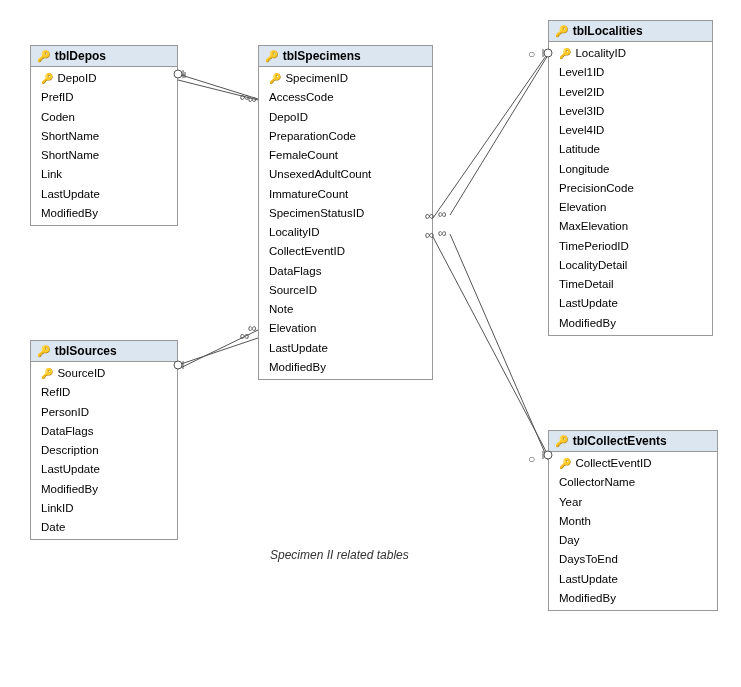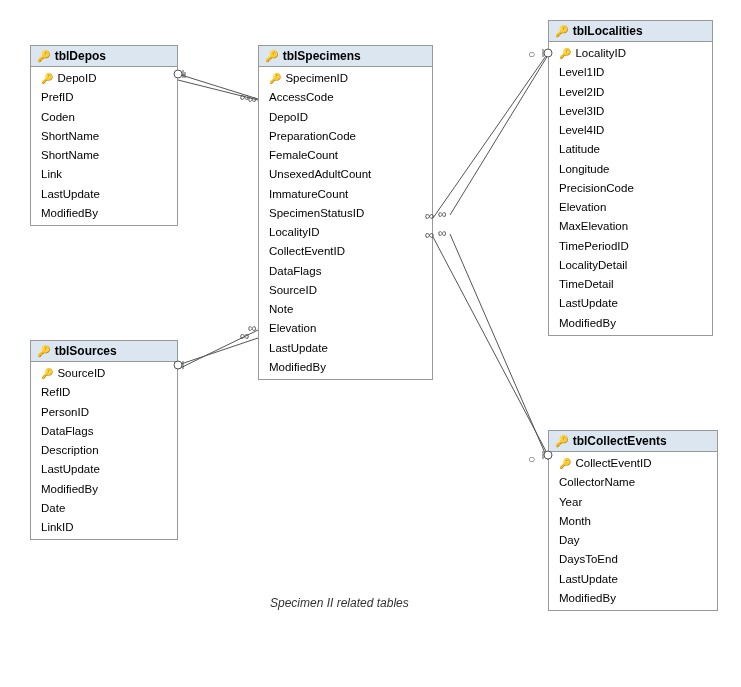--- a/index.html
+++ b/index.html
@@ -52,21 +52,20 @@
     }
     .db-field .field-key {
       color: #c8a000;
       font-size: 10px;
     }
     .caption-text {
       position: absolute;
       font-size: 12px;
       color: #333;
       font-style: italic;
-      margin-top: 48px;
     }
     svg.connectors {
       position: absolute;
       top: 0;
       left: 0;
       width: 741px;
       height: 687px;
       pointer-events: none;
     }
     svg.connectors line, svg.connectors path {
@@ -158,24 +157,24 @@
       <div class="db-field">
           <span>Description</span>
         </div>
       <div class="db-field">
           <span>LastUpdate</span>
         </div>
       <div class="db-field">
           <span>ModifiedBy</span>
         </div>
       <div class="db-field">
+          <span>LinkID</span>
+        </div>
+      <div class="db-field">
           <span>Date</span>
-        </div>
-      <div class="db-field">
-          <span>LinkID</span>
         </div>
     </div>
   </div>
 
   <div class="db-table" style="left:258px;top:45px;width:175px;">
     <div class="db-table-header">
       <span class="key-icon">🔑</span>
       <span>tblSpecimens</span>
     </div>
     <div class="db-table-body">

